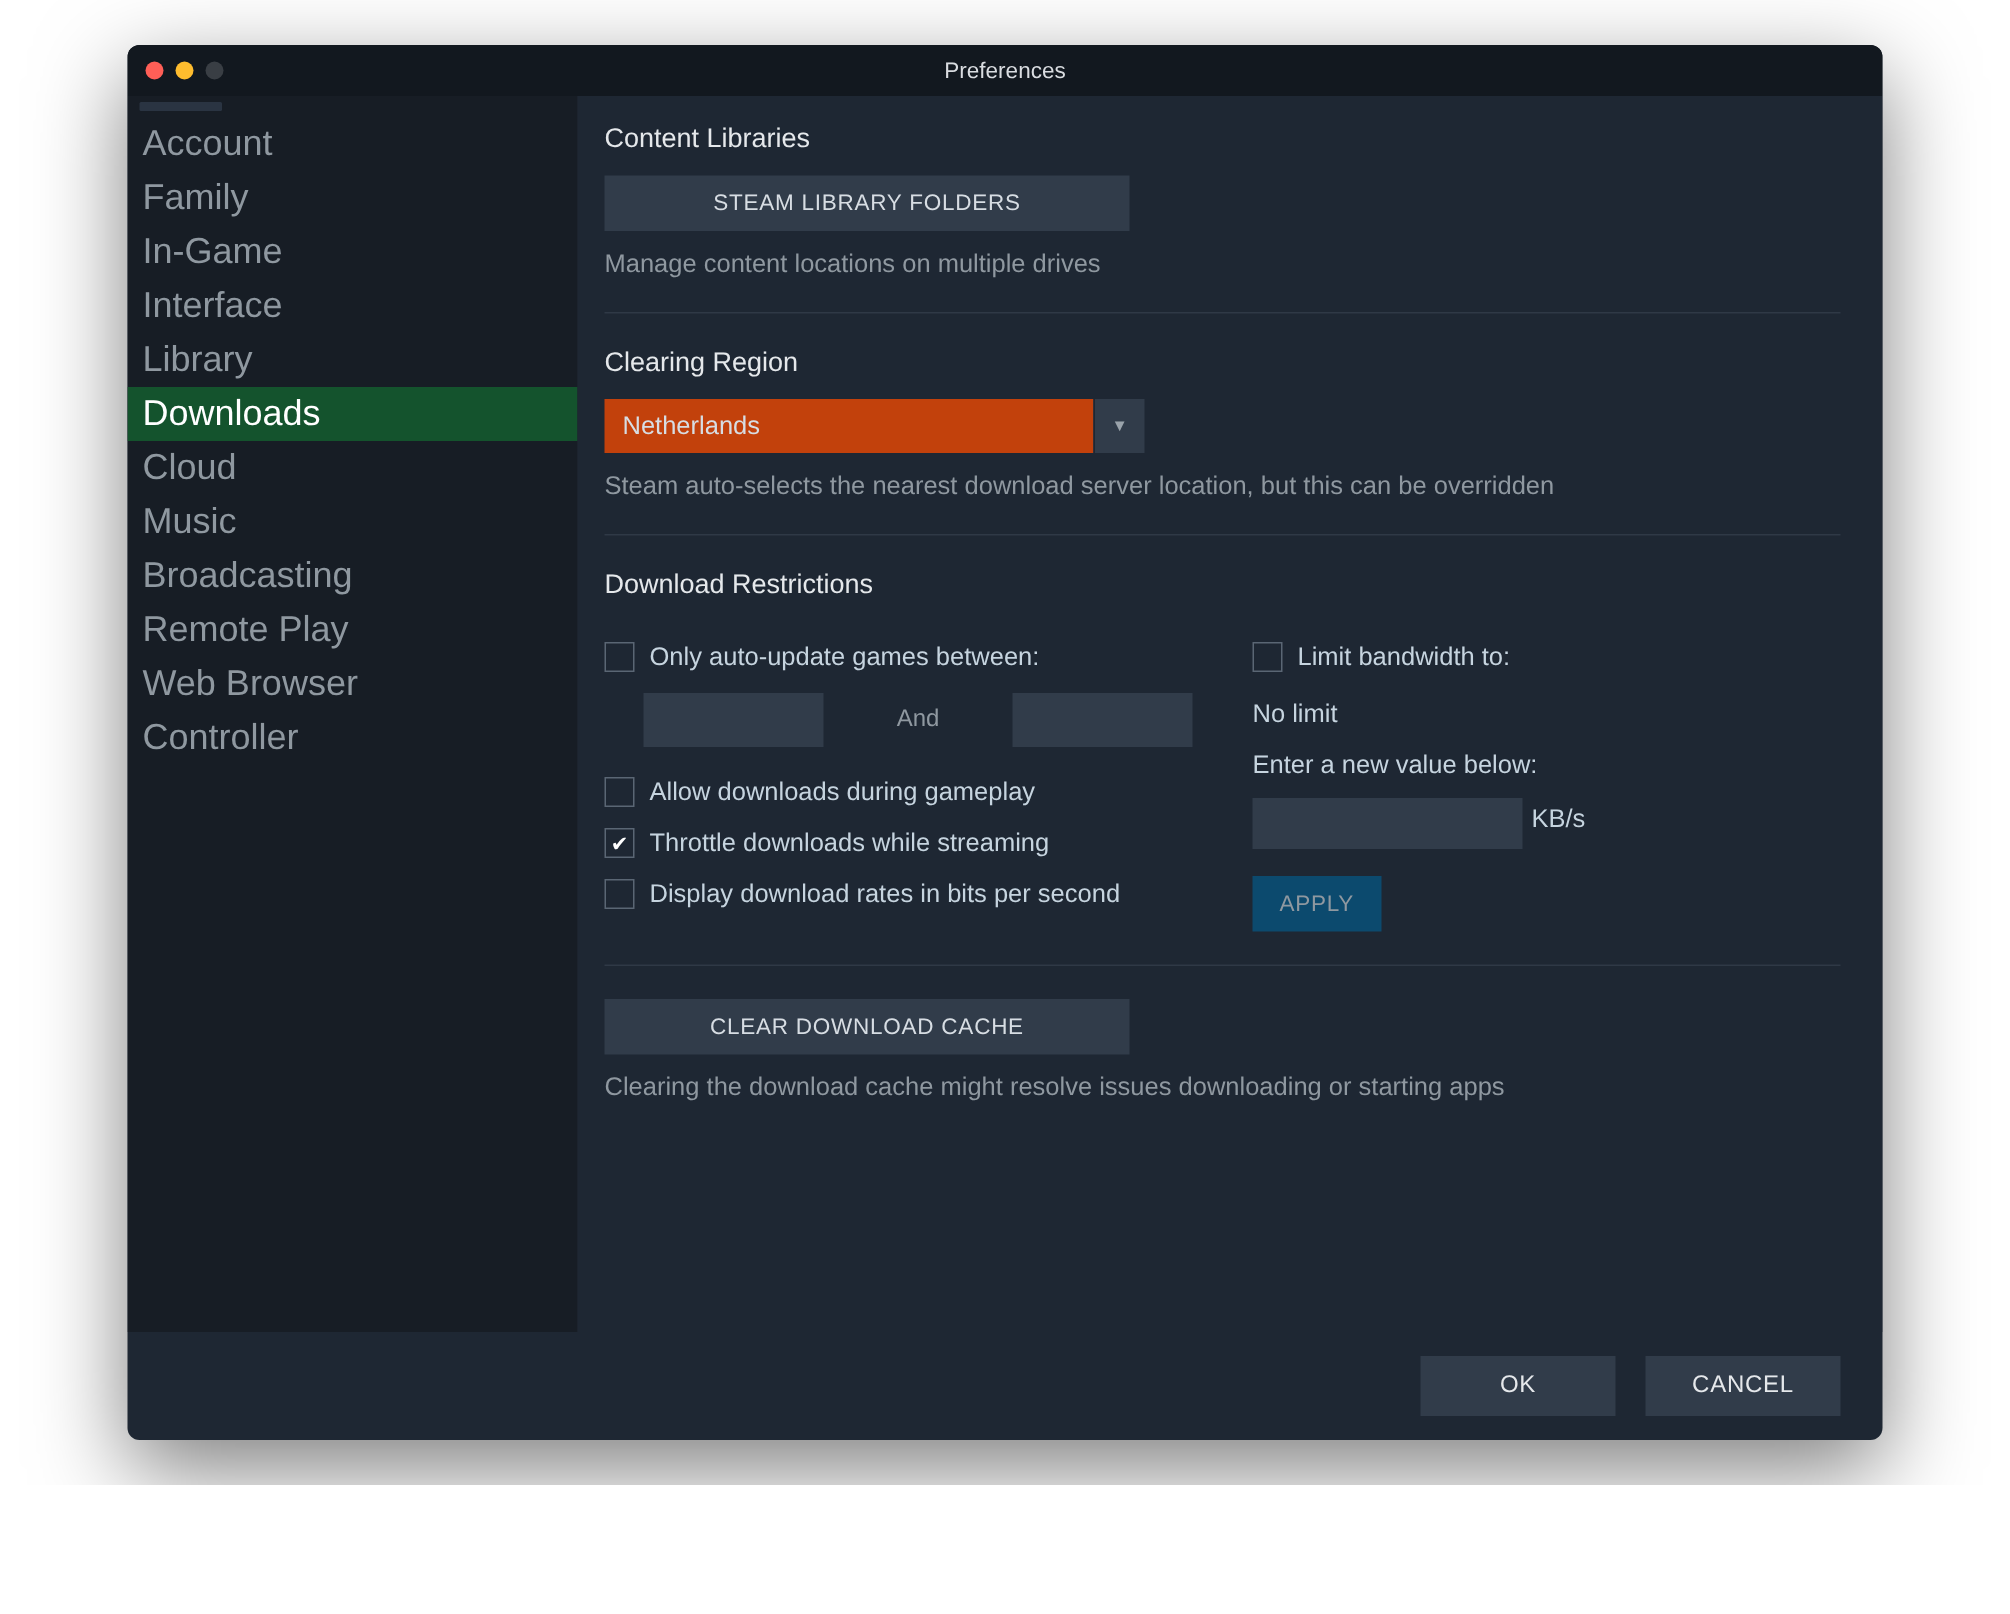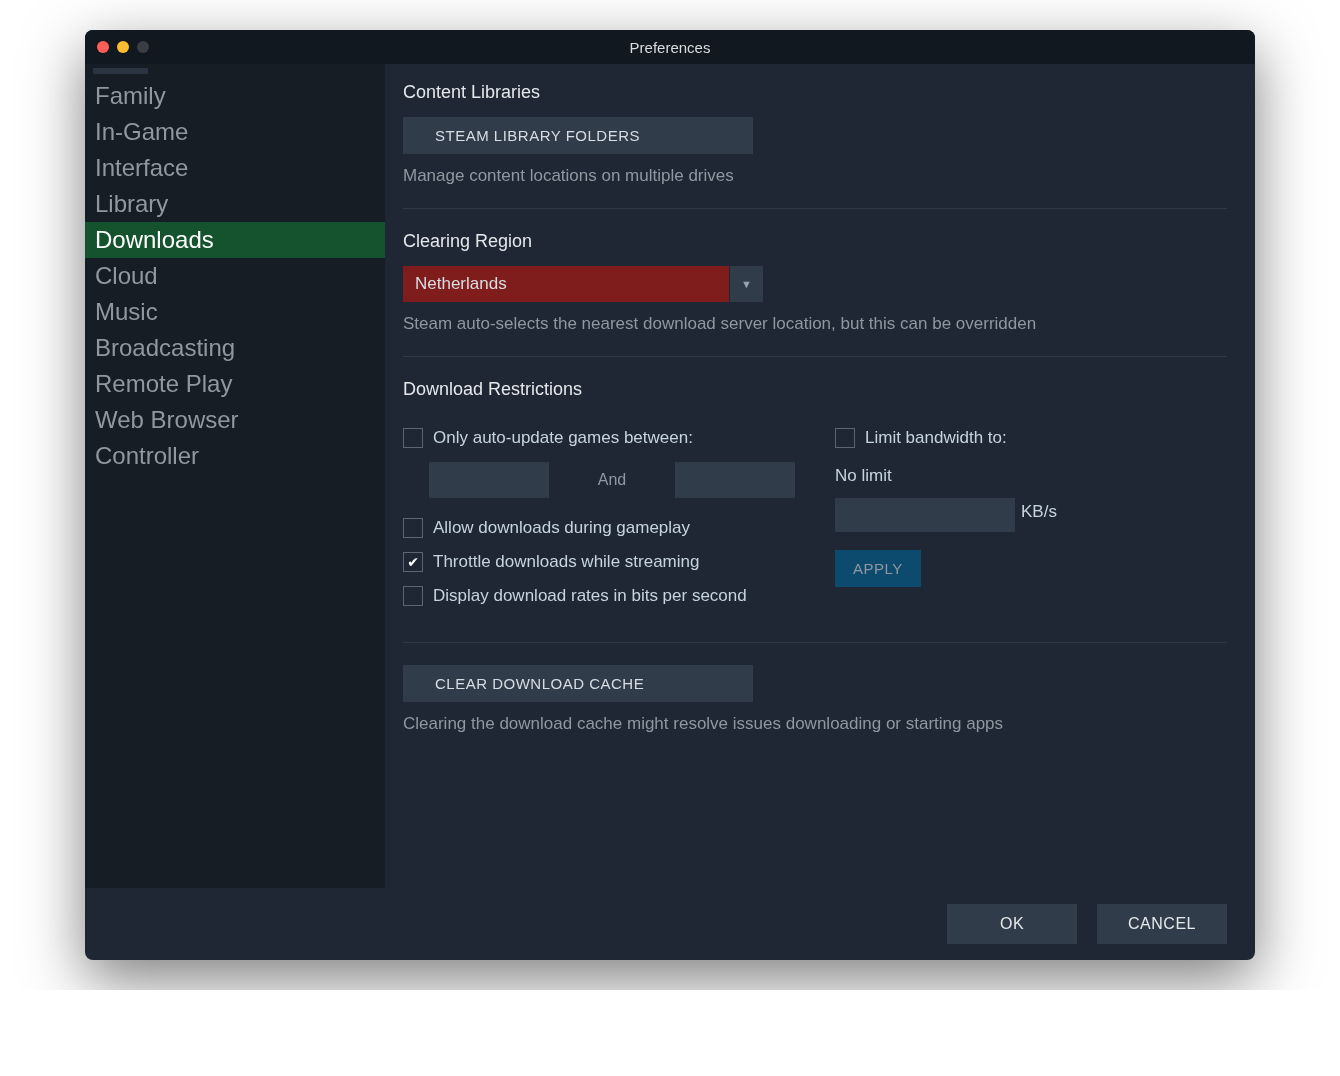--- a/index.html
+++ b/index.html
@@ -82,43 +82,43 @@
     color: #e5e8eb;
     font-size: 18px;
     margin-bottom: 14px;
   }
   .flat-btn {
     background: #313c4a;
     border: none;
     color: #d7dde3;
     font-size: 15px;
     letter-spacing: 0.5px;
-    padding: 10px 32px;
-    cursor: pointer;
-    text-align: left;
+    padding: 10px 2px;
+    cursor: pointer;
+    text-align: center;
     display: inline-block;
   }
   .desc {
     color: #8f98a0;
     font-size: 17px;
     margin-top: 12px;
   }
   .hr {
     border: none;
     border-top: 1px solid #2f3946;
     margin: 22px 0;
   }
   .dropdown {
     display: flex;
     width: 360px;
     height: 36px;
   }
   .dropdown .dd-value {
     flex: 1;
-    background: #7f1d1d;
+    background: #c2410c;
     border: none;
     color: #d7dde3;
     font-size: 17px;
     padding: 0 12px;
     display: flex;
     align-items: center;
   }
   .dropdown .dd-arrow {
     width: 34px;
     background: #313c4a;
@@ -218,20 +218,21 @@
       <div class="tl yellow"></div>
       <div class="tl green"></div>
     </div>
     <div class="title">Preferences</div>
   </div>
 
   <div class="body">
     <div class="sidebar">
       <div class="sidebar-top-strip"></div>
       <div id="nav">
+          <div class="nav-item">Account</div>
           <div class="nav-item">Family</div>
           <div class="nav-item">In-Game</div>
           <div class="nav-item">Interface</div>
           <div class="nav-item">Library</div>
           <div class="nav-item selected">Downloads</div>
           <div class="nav-item">Cloud</div>
           <div class="nav-item">Music</div>
           <div class="nav-item">Broadcasting</div>
           <div class="nav-item">Remote Play</div>
           <div class="nav-item">Web Browser</div>
@@ -283,20 +284,21 @@
             <div class="check-label">Display download rates in bits per second</div>
           </div>
         </div>
 
         <div class="col">
           <div class="check-row">
             <div id="cb-limit" class="checkbox"></div>
             <div class="check-label">Limit bandwidth to:</div>
           </div>
           <div class="subtext" style="margin-top:18px;">No limit</div>
+          <div class="subtext" style="margin-top:14px;">Enter a new value below:</div>
           <div style="display:flex;align-items:center;">
             <input class="small-input" value="" style="">
             <span class="unit">KB/s</span>
           </div>
           <button class="apply-btn">APPLY</button>
         </div>
       </div>
 
       <hr class="hr">
 

